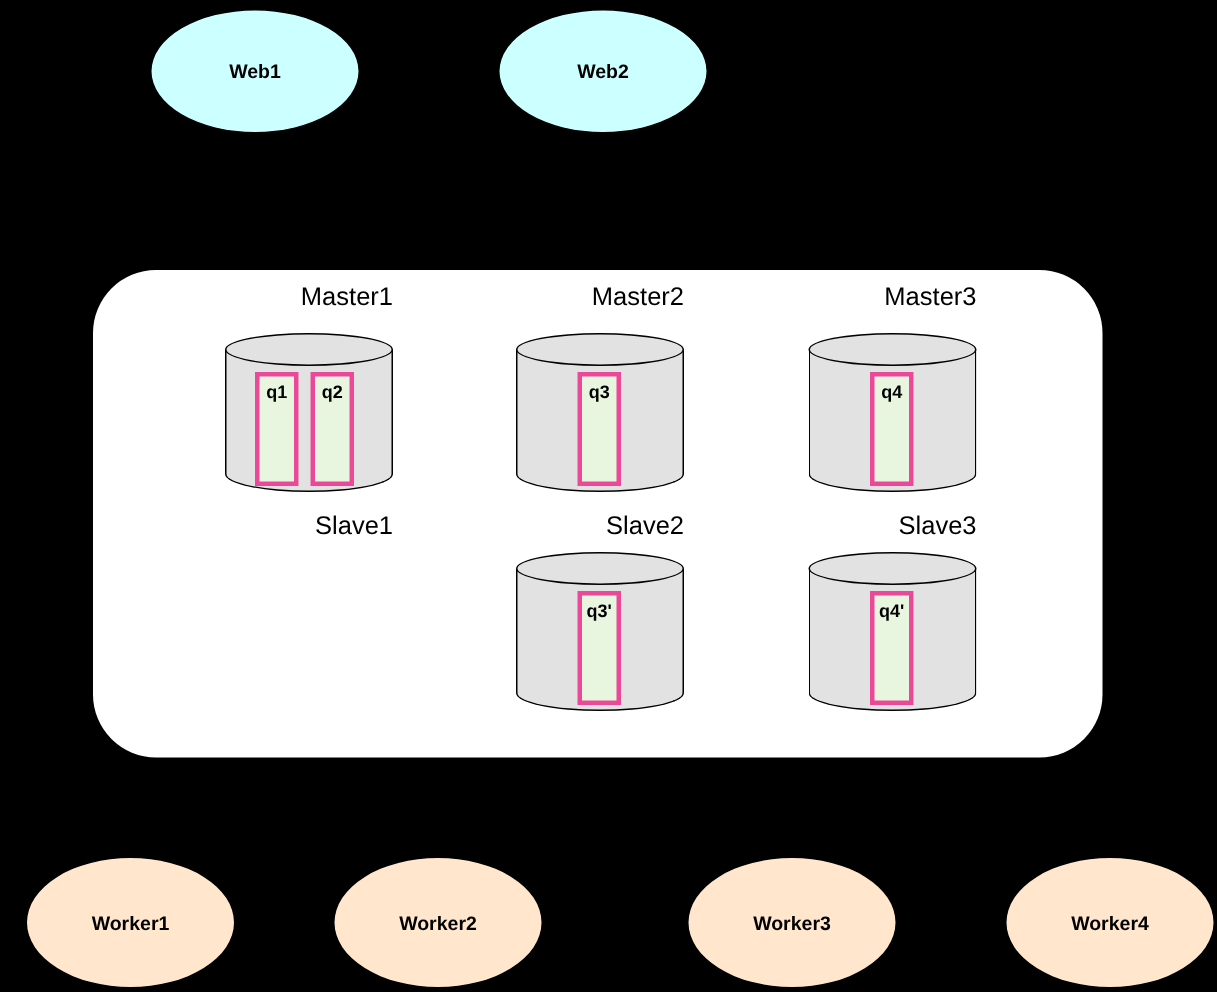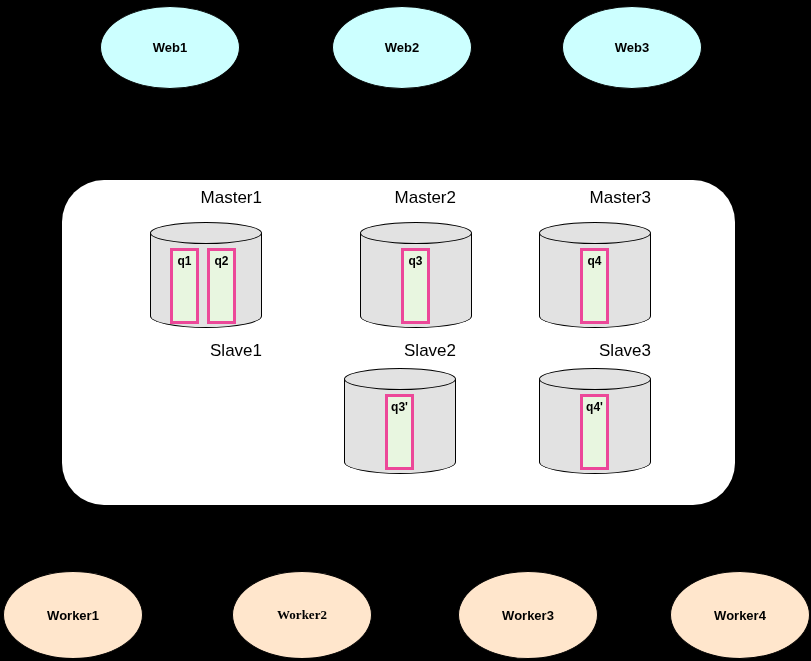--- a/index.html
+++ b/index.html
@@ -85,41 +85,38 @@
 <body>
 
 <div class="canvas">
 
   <div class="ellipse web" style="left:100px; top:6px;">
     <span>Web1</span>
   </div>
   <div class="ellipse web" style="left:332px; top:6px;">
     <span>Web2</span>
   </div>
-  <div class="ellipse web" style="left:562px; top:6px;">
-    <span>Web3</span>
-  </div>
 
   <div class="cluster-box"></div>
 
   <div class="node-label" style="left:150px; top:188px;">Master1</div>
   <div class="node-label" style="left:344px; top:188px;">Master2</div>
   <div class="node-label" style="left:539px; top:188px;">Master3</div>
 
   <div class="cylinder" style="left:150px; top:222px;">
     <div class="cyl-body"></div>
     <div class="cyl-top"></div>
     <div class="queue q-left">
         <span>q1</span>
       </div>
     <div class="queue q-right">
         <span>q2</span>
       </div>
   </div>
-  <div class="cylinder" style="left:344px; top:222px;margin-left:16px;">
+  <div class="cylinder" style="left:344px; top:222px;">
     <div class="cyl-body"></div>
     <div class="cyl-top"></div>
     <div class="queue q-center">
         <span>q3</span>
       </div>
   </div>
   <div class="cylinder" style="left:539px; top:222px;">
     <div class="cyl-body"></div>
     <div class="cyl-top"></div>
     <div class="queue q-center">
@@ -139,24 +136,24 @@
       </div>
   </div>
   <div class="cylinder" style="left:539px; top:368px;">
     <div class="cyl-body"></div>
     <div class="cyl-top"></div>
     <div class="queue q-center">
         <span>q4'</span>
       </div>
   </div>
 
-  <div class="ellipse worker" style="left:3px; top:571px;">
+  <div class="ellipse worker" style="left:17px; top:571px;">
     <span>Worker1</span>
   </div>
-  <div class="ellipse worker" style="left:232px; top:571px;font-family:Liberation Serif, serif;">
+  <div class="ellipse worker" style="left:222px; top:571px;">
     <span>Worker2</span>
   </div>
   <div class="ellipse worker" style="left:458px; top:571px;">
     <span>Worker3</span>
   </div>
   <div class="ellipse worker" style="left:670px; top:571px;">
     <span>Worker4</span>
   </div>
 
 </div>

